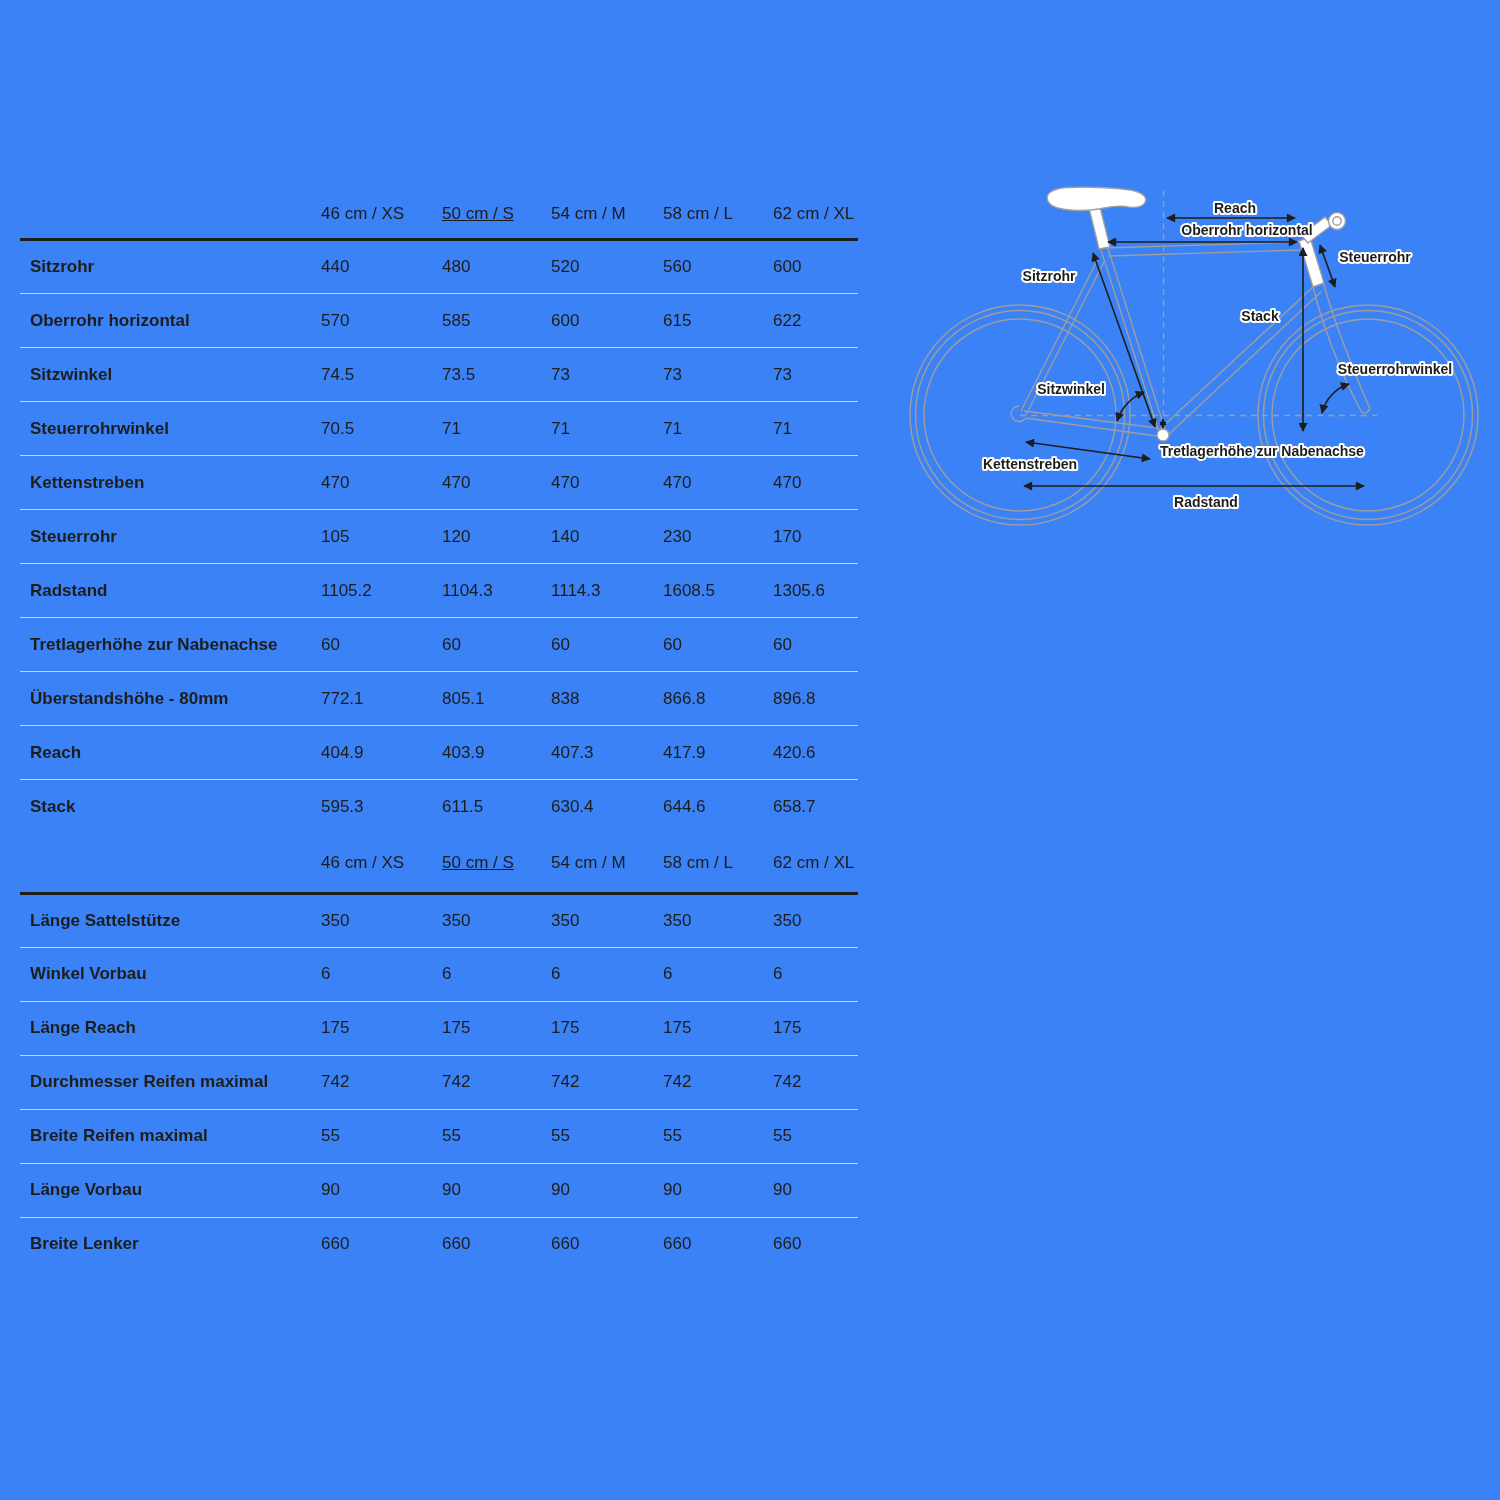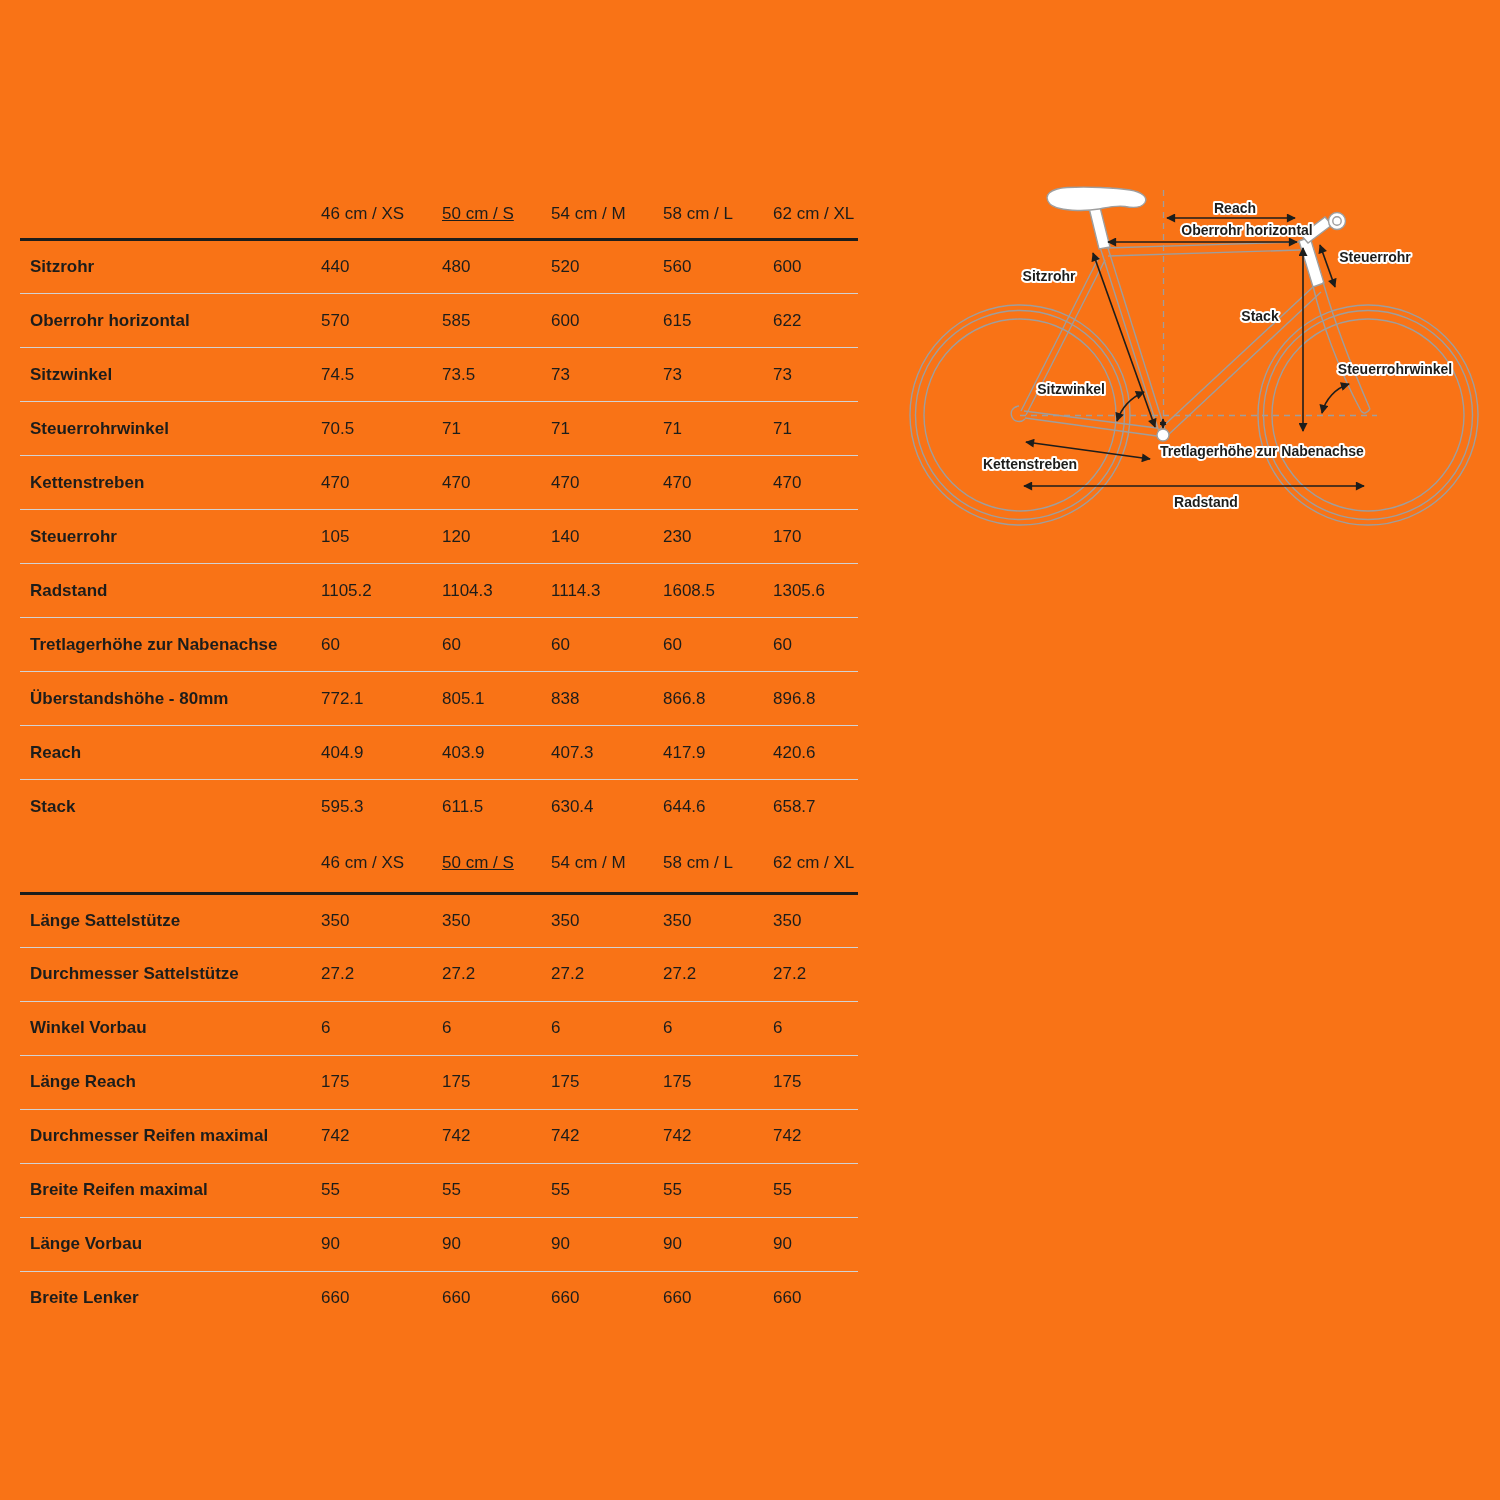--- a/index.html
+++ b/index.html
@@ -4,21 +4,21 @@
 <style>
   html, body {
     margin: 0;
     padding: 0;
     background: #ffffff;
   }
   .page {
     position: relative;
     width: 1500px;
     height: 1500px;
-    background: #f97316;
+    background: #3b82f6;
     font-family: "Liberation Sans", sans-serif;
     color: #1d1d1b;
     overflow: hidden;
   }
   .tables {
     position: absolute;
     left: 20px;
     top: 190px;
     width: 838px;
   }
@@ -230,28 +230,20 @@
           </tr>
         </thead>
         <tbody>
           <tr>
             <th class="lbl">Länge Sattelstütze</th>
             <td>350</td>
             <td>350</td>
             <td>350</td>
             <td>350</td>
             <td>350</td>
-          </tr>
-          <tr>
-            <th class="lbl">Durchmesser Sattelstütze</th>
-            <td>27.2</td>
-            <td>27.2</td>
-            <td>27.2</td>
-            <td>27.2</td>
-            <td>27.2</td>
           </tr>
           <tr>
             <th class="lbl">Winkel Vorbau</th>
             <td>6</td>
             <td>6</td>
             <td>6</td>
             <td>6</td>
             <td>6</td>
           </tr>
           <tr>

